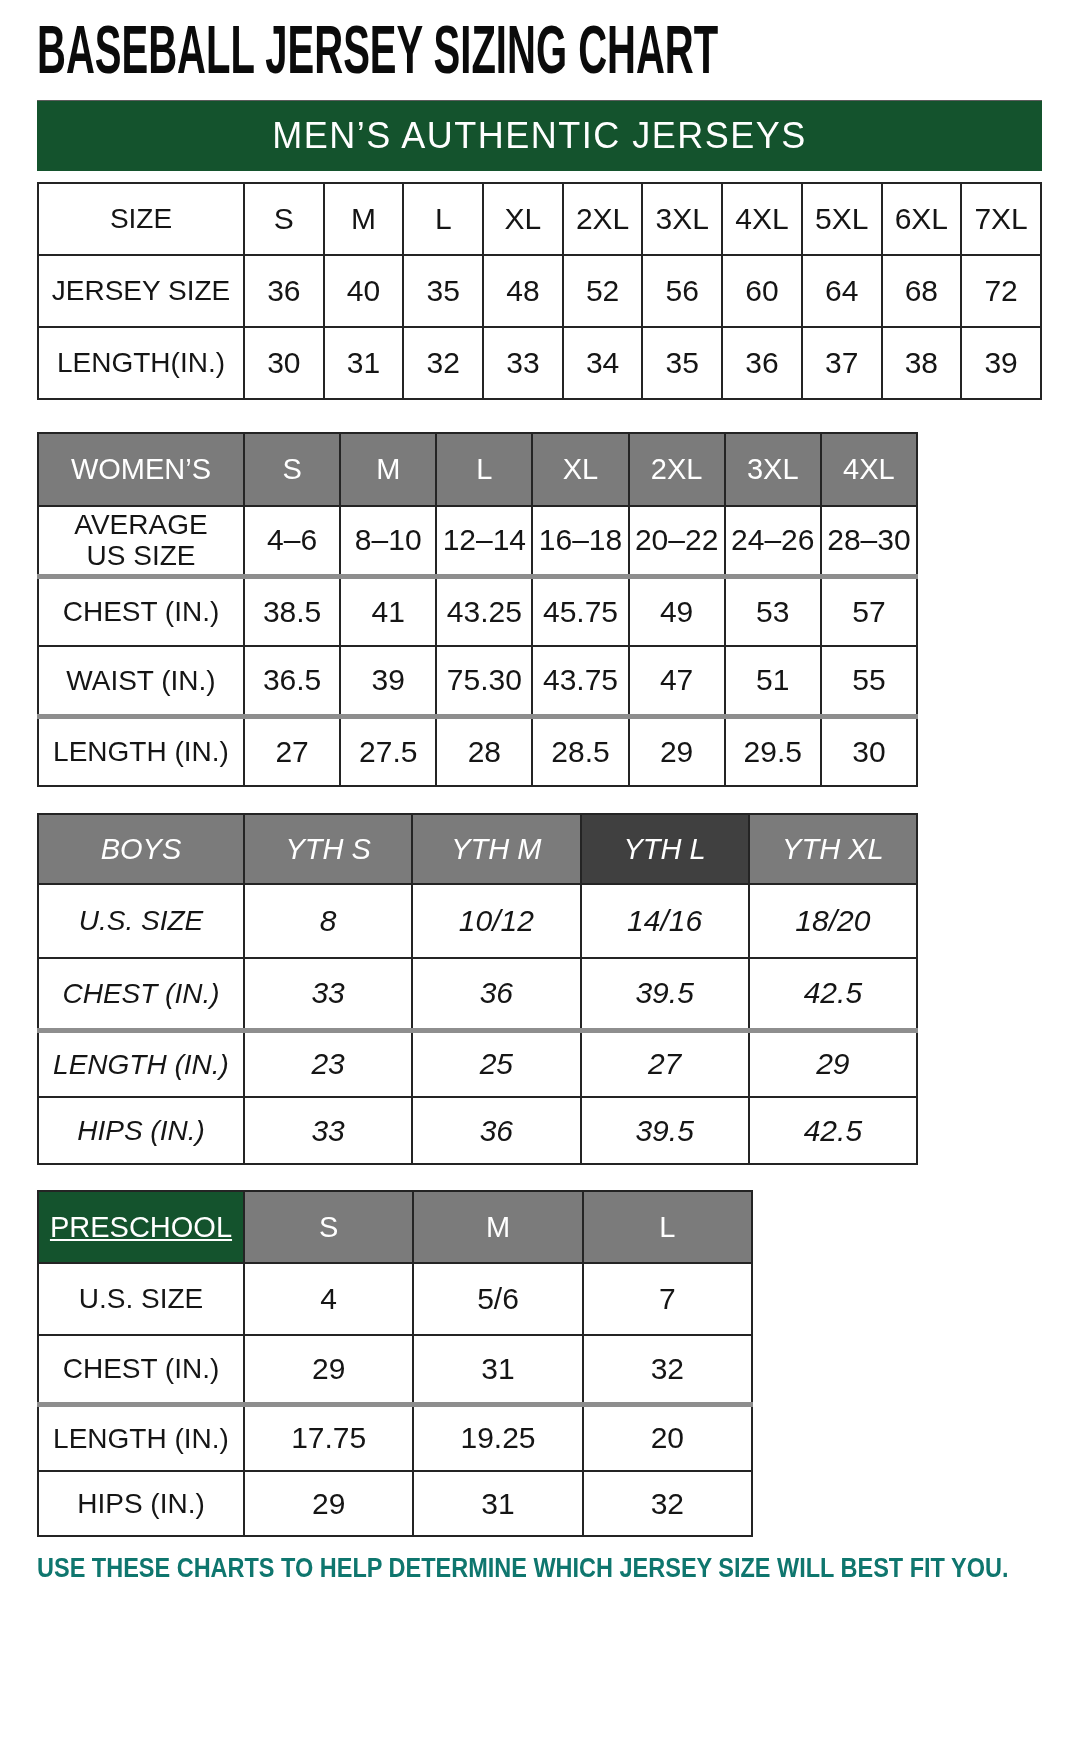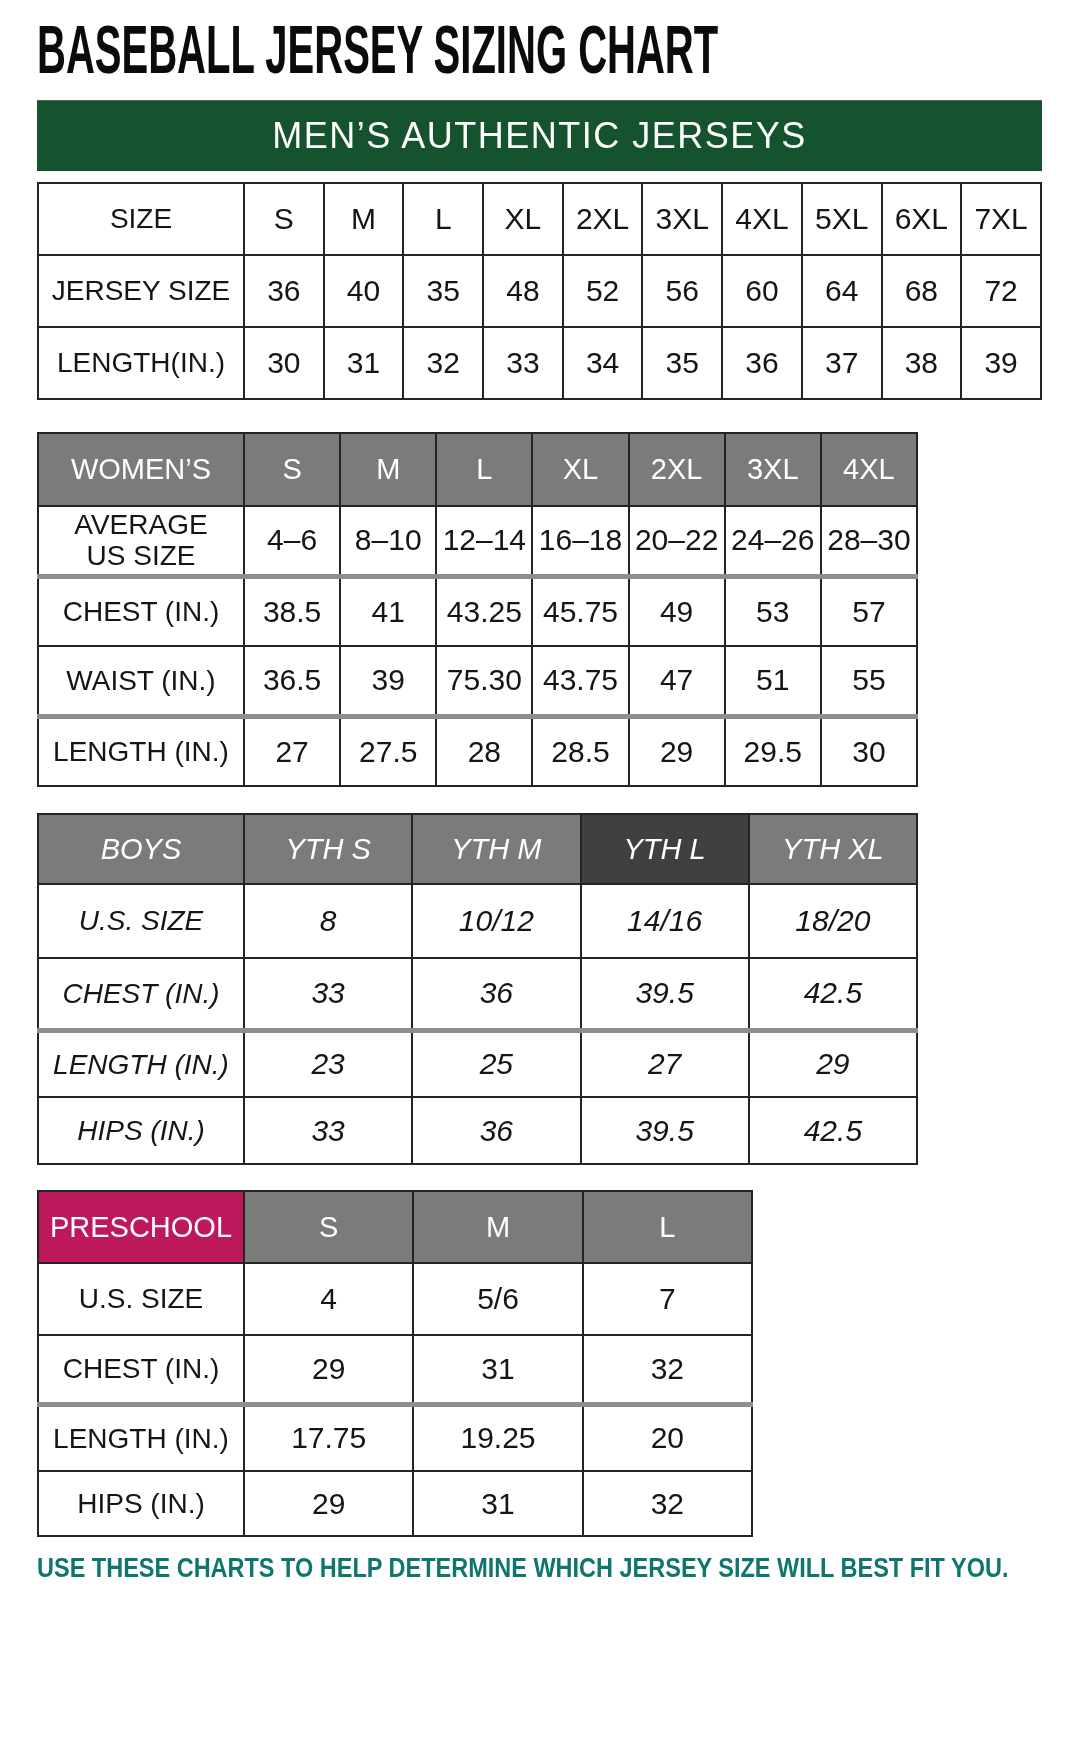--- a/index.html
+++ b/index.html
@@ -262,21 +262,21 @@
   <section>
     <table class="tbl p-tbl">
       <colgroup>
           <col class="c-lbl">
           <col>
           <col>
           <col>
         </colgroup>
       <tbody>
         <tr class="gray">
-          <td class="lbl" style="background: #be185d;">PRESCHOOL</td>
+          <td class="lbl" style="background: #14532d; text-decoration: underline;">PRESCHOOL</td>
           <td style="background: rgb(123, 123, 123);">S</td>
           <td style="background: rgb(123, 123, 123);">M</td>
           <td style="background: rgb(123, 123, 123);">L</td>
         </tr>
         <tr>
           <td class="lbl">U.S. SIZE</td>
           <td>4</td>
           <td>5/6</td>
           <td>7</td>
         </tr>

